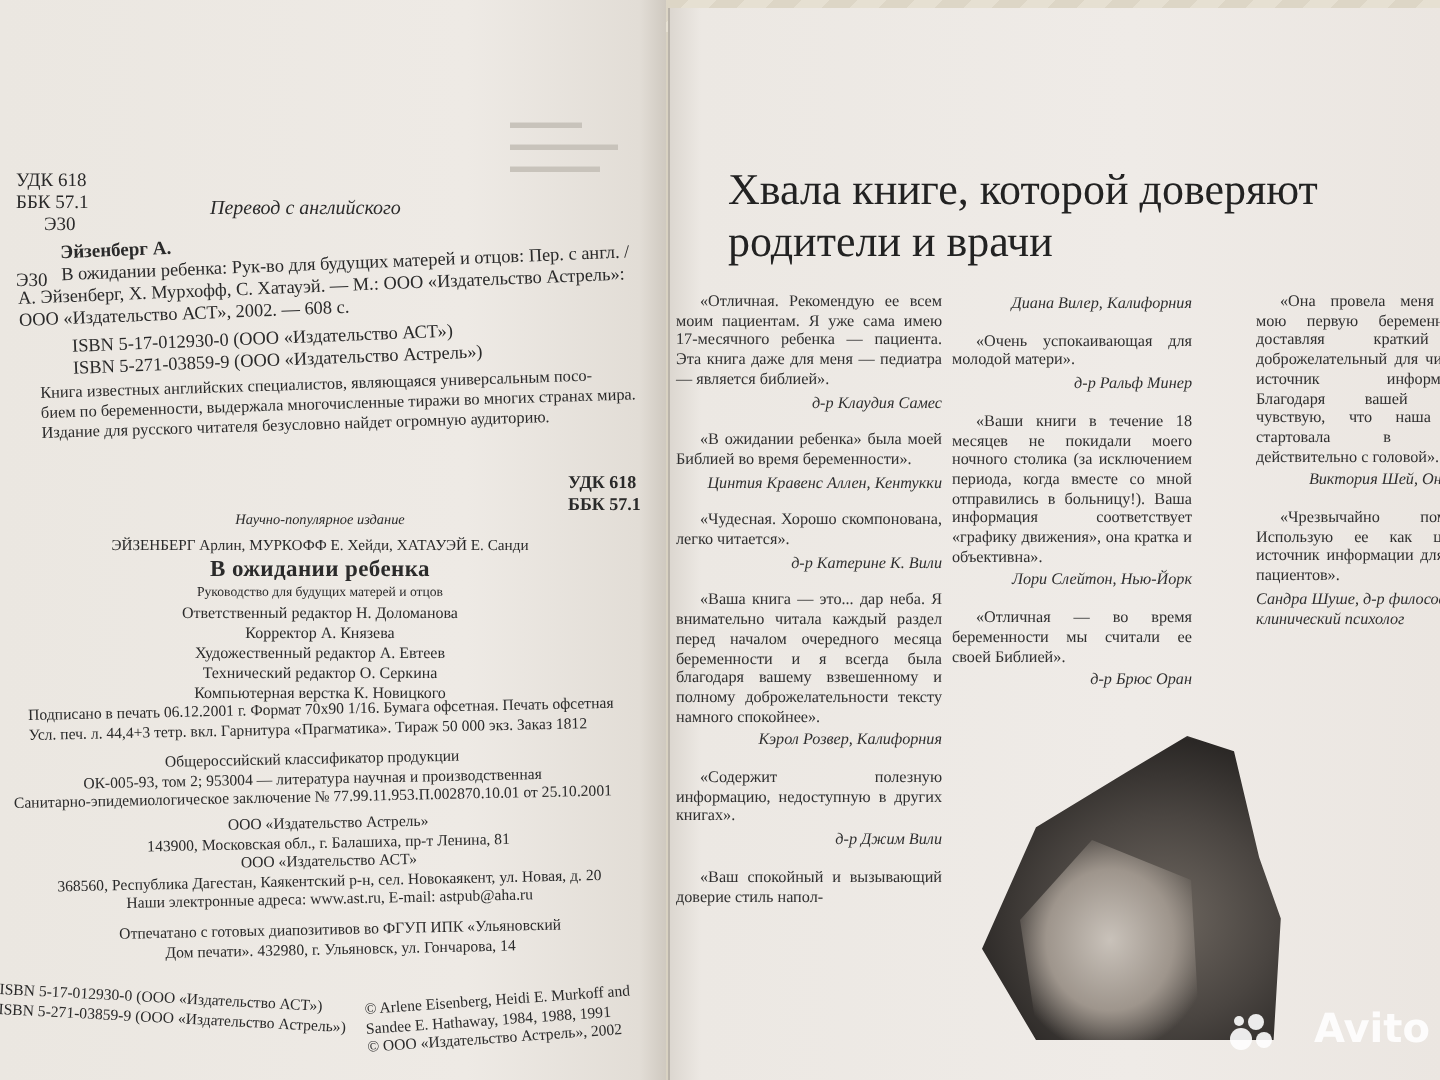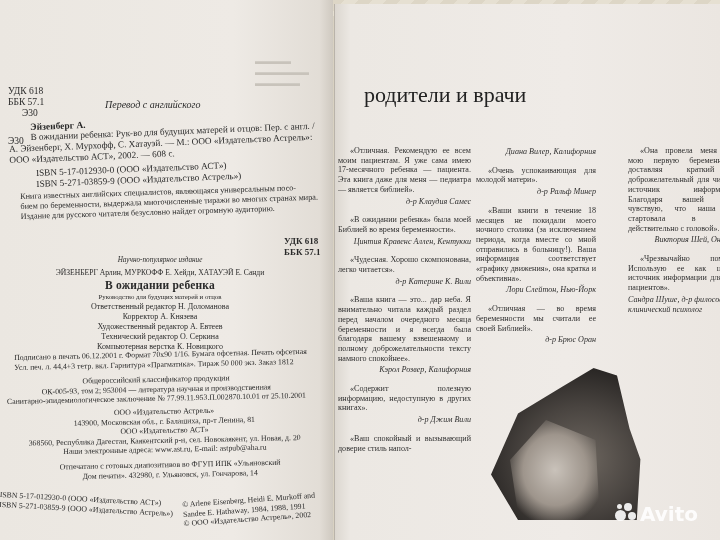--- a/index.html
+++ b/index.html
@@ -53,21 +53,21 @@
     background: radial-gradient(ellipse at 55% 60%, #6e6760 0%, #4a4541 40%, #2a2725 70%, rgba(80,75,70,0) 90%);
     clip-path: polygon(20% 100%, 5% 70%, 20% 30%, 45% 12%, 62% 0%, 75% 5%, 82% 40%, 88% 60%, 86% 100%);
   }
   .photo-light {
     position: absolute; left: 510px; top: 420px; width: 90px; height: 100px;
     background: radial-gradient(ellipse at 50% 50%, #c9c2ba 0%, #9e958c 50%, rgba(0,0,0,0) 80%);
     clip-path: polygon(10% 100%, 0% 40%, 40% 0%, 95% 20%, 100% 100%);
   }
   .watermark {
     position: absolute; left: 615px; top: 502px; color: #ffffff; font-family: "DejaVu Sans", sans-serif;
-    font-size: 20px; font-weight: bold; opacity: 0.9; display: flex; align-items: flex-start; gap: 3px;
+    font-size: 20px; font-weight: bold; opacity: 0.9; display: flex; align-items: flex-end; gap: 20px;
   }
   .wm-dots { position: relative; width: 22px; height: 20px; }
   .wm-dots span { position: absolute; background: #fff; border-radius: 50%; }
 </style>
 </head>
 <body>
 
 <div class="spread">
   <div class="bg-top"></div>
 
@@ -147,20 +147,21 @@
     <div class="abs imprint" style="left:182px;top:500px;transform:rotate(-4deg)">
       <div>© Arlene Eisenberg, Heidi E. Murkoff and</div>
       <div>Sandee E. Hathaway, 1984, 1988, 1991</div>
       <div>© ООО «Издательство Астрель», 2002</div>
     </div>
   </div>
 
   <div class="page-right"></div>
 
   <div class="abs r-title">
+    <div>Хвала книге, которой доверяют</div>
     <div>родители и врачи</div>
   </div>
 
   <div class="col col1">
     <p>«Отличная. Рекомендую ее всем моим пациентам. Я уже сама имею 17-месячного ребенка — пациента. Эта книга даже для меня — педиатра — является библией».</p>
     <p class="sig">д-р Клаудия Самес</p>
     <p>«В ожидании ребенка» была моей Библией во время беременности».</p>
     <p class="sig">Цинтия Кравенс Аллен, Кентукки</p>
     <p>«Чудесная. Хорошо скомпонована, легко читается».</p>
     <p class="sig">д-р Катерине К. Вили</p>

